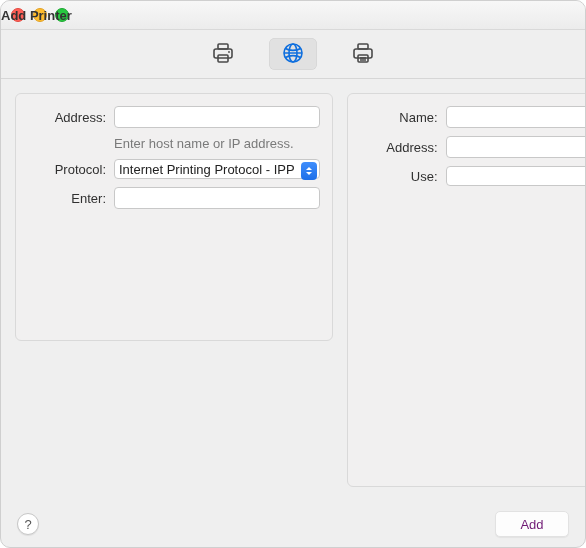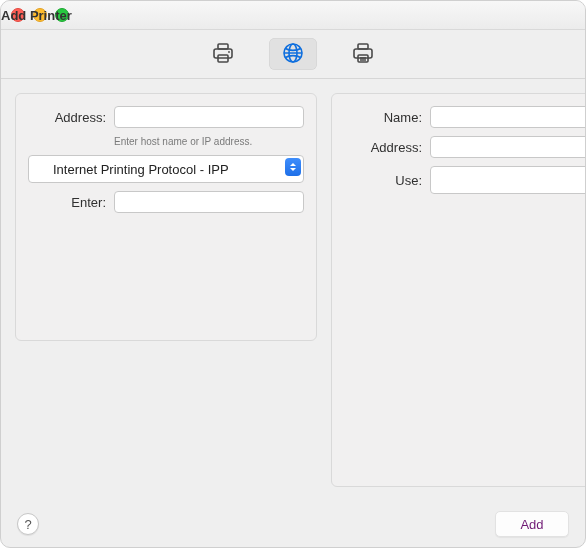--- a/index.html
+++ b/index.html
@@ -20,22 +20,22 @@
   .ico-blue{stroke:#0f6fde;fill:none;stroke-width:1.6;}
   .content{flex:1;padding:14px;display:flex;flex-direction:row;gap:14px;}
   .panel{border:1px solid #d9d9d9;border-radius:6px;background:#f1f0f0;padding:12px 12px 10px 12px;box-sizing:border-box;}
   .upper{flex:0 0 auto;height:248px;}
   .lower{flex:0 0 auto;}
   .row{display:flex;align-items:center;margin-bottom:8px;}
   .row:last-child{margin-bottom:0;}
   .lab{width:78px;text-align:right;padding-right:8px;color:#303030;}
   .field{flex:1;}
   input[type=text].tf{width:100%;height:22px;border:1px solid #c8c8c8;border-radius:4px;background:#fff;box-sizing:border-box;padding:0 6px;font-size:13px;}
-  .hint{font-size:10px;color:#7a7a7a;margin:0 0 8px 86px;}
-  .select{position:relative;width:100%;height:28px;border:1px solid #c8c8c8;border-radius:4px;background:#fff;box-sizing:border-box;display:flex;align-items:center;padding:0 24px 0 24px;}
+  .hint{font-size:13px;color:#7a7a7a;margin:0 0 8px 86px;}
+  .select{position:relative;width:100%;height:20px;border:1px solid #c8c8c8;border-radius:4px;background:#fff;box-sizing:border-box;display:flex;align-items:center;padding:0 24px 0 4px;}
   .select .val{flex:1;color:#222;}
   .stepper{position:absolute;right:2px;top:2px;width:16px;height:18px;border-radius:4px;background:linear-gradient(#3f8efc,#1e6fe8);display:flex;flex-direction:column;align-items:center;justify-content:center;}
   .stepper .chev{width:0;height:0;border-left:3px solid transparent;border-right:3px solid transparent;}
   .stepper .up{border-bottom:3.5px solid #fff;margin-bottom:2px;}
   .stepper .down{border-top:3.5px solid #fff;}
   .stepper.gray{background:#ececec;}
   .stepper.gray .up{border-bottom-color:#7d7d7d;}
   .stepper.gray .down{border-top-color:#7d7d7d;}
   .footer{height:46px;display:flex;align-items:center;padding:0 16px;justify-content:space-between;border-top:0;}
   .help{width:20px;height:20px;border-radius:50%;border:1px solid #c7c7c7;background:#fff;display:flex;align-items:center;justify-content:center;font-size:13px;color:#555;box-shadow:0 1px 1px rgba(0,0,0,0.07);}
@@ -97,20 +97,21 @@
     <div class="panel upper">
       <div class="row">
         <div class="lab">Address:</div>
         <div class="field">
           <input type="text" class="tf" value="" style="">
         </div>
       </div>
       <div class="hint">Enter host name or IP address.</div>
 
       <div class="row">
+        <div class="lab">Protocol:</div>
         <div class="field">
           <div class="select">
             <span class="val">Internet Printing Protocol - IPP</span>
             <span class="stepper">
               <span class="chev up"></span>
                 <span class="chev down"></span>
             </span>
           </div>
         </div>
       </div>

